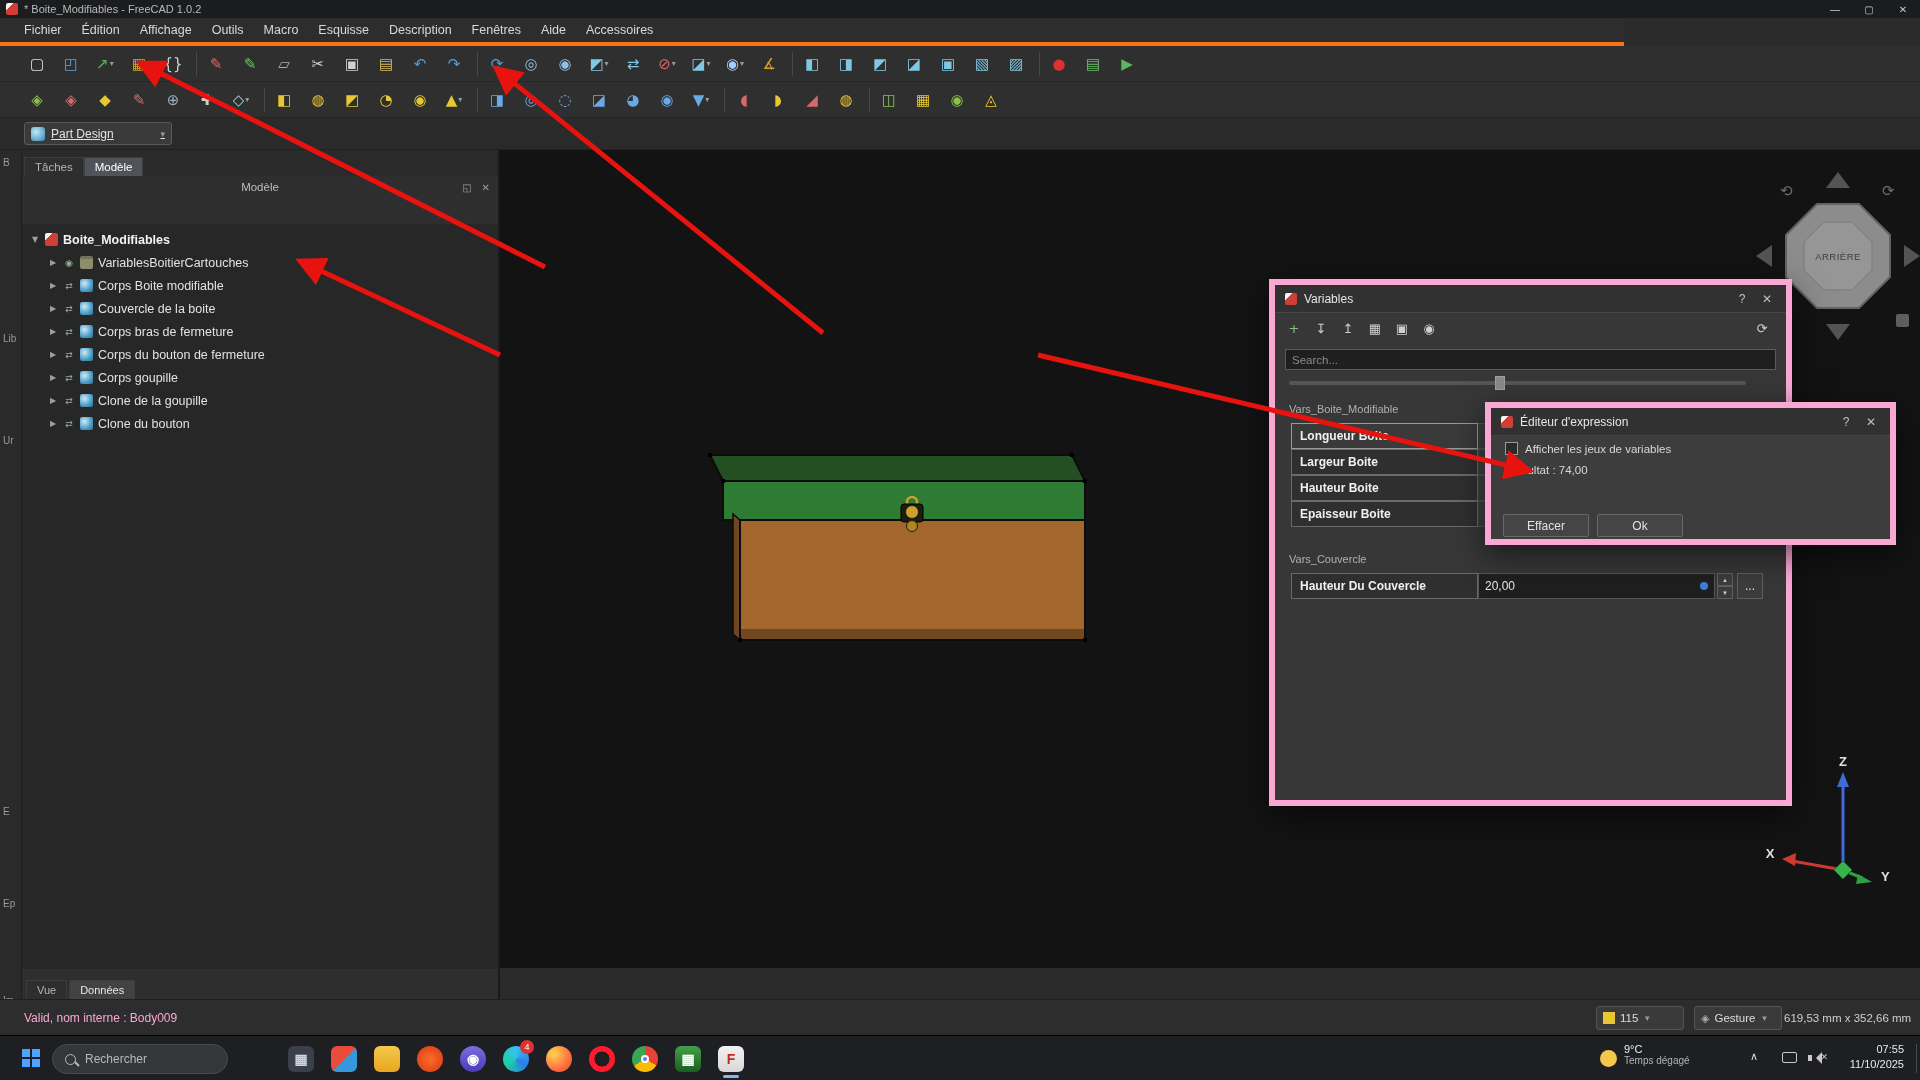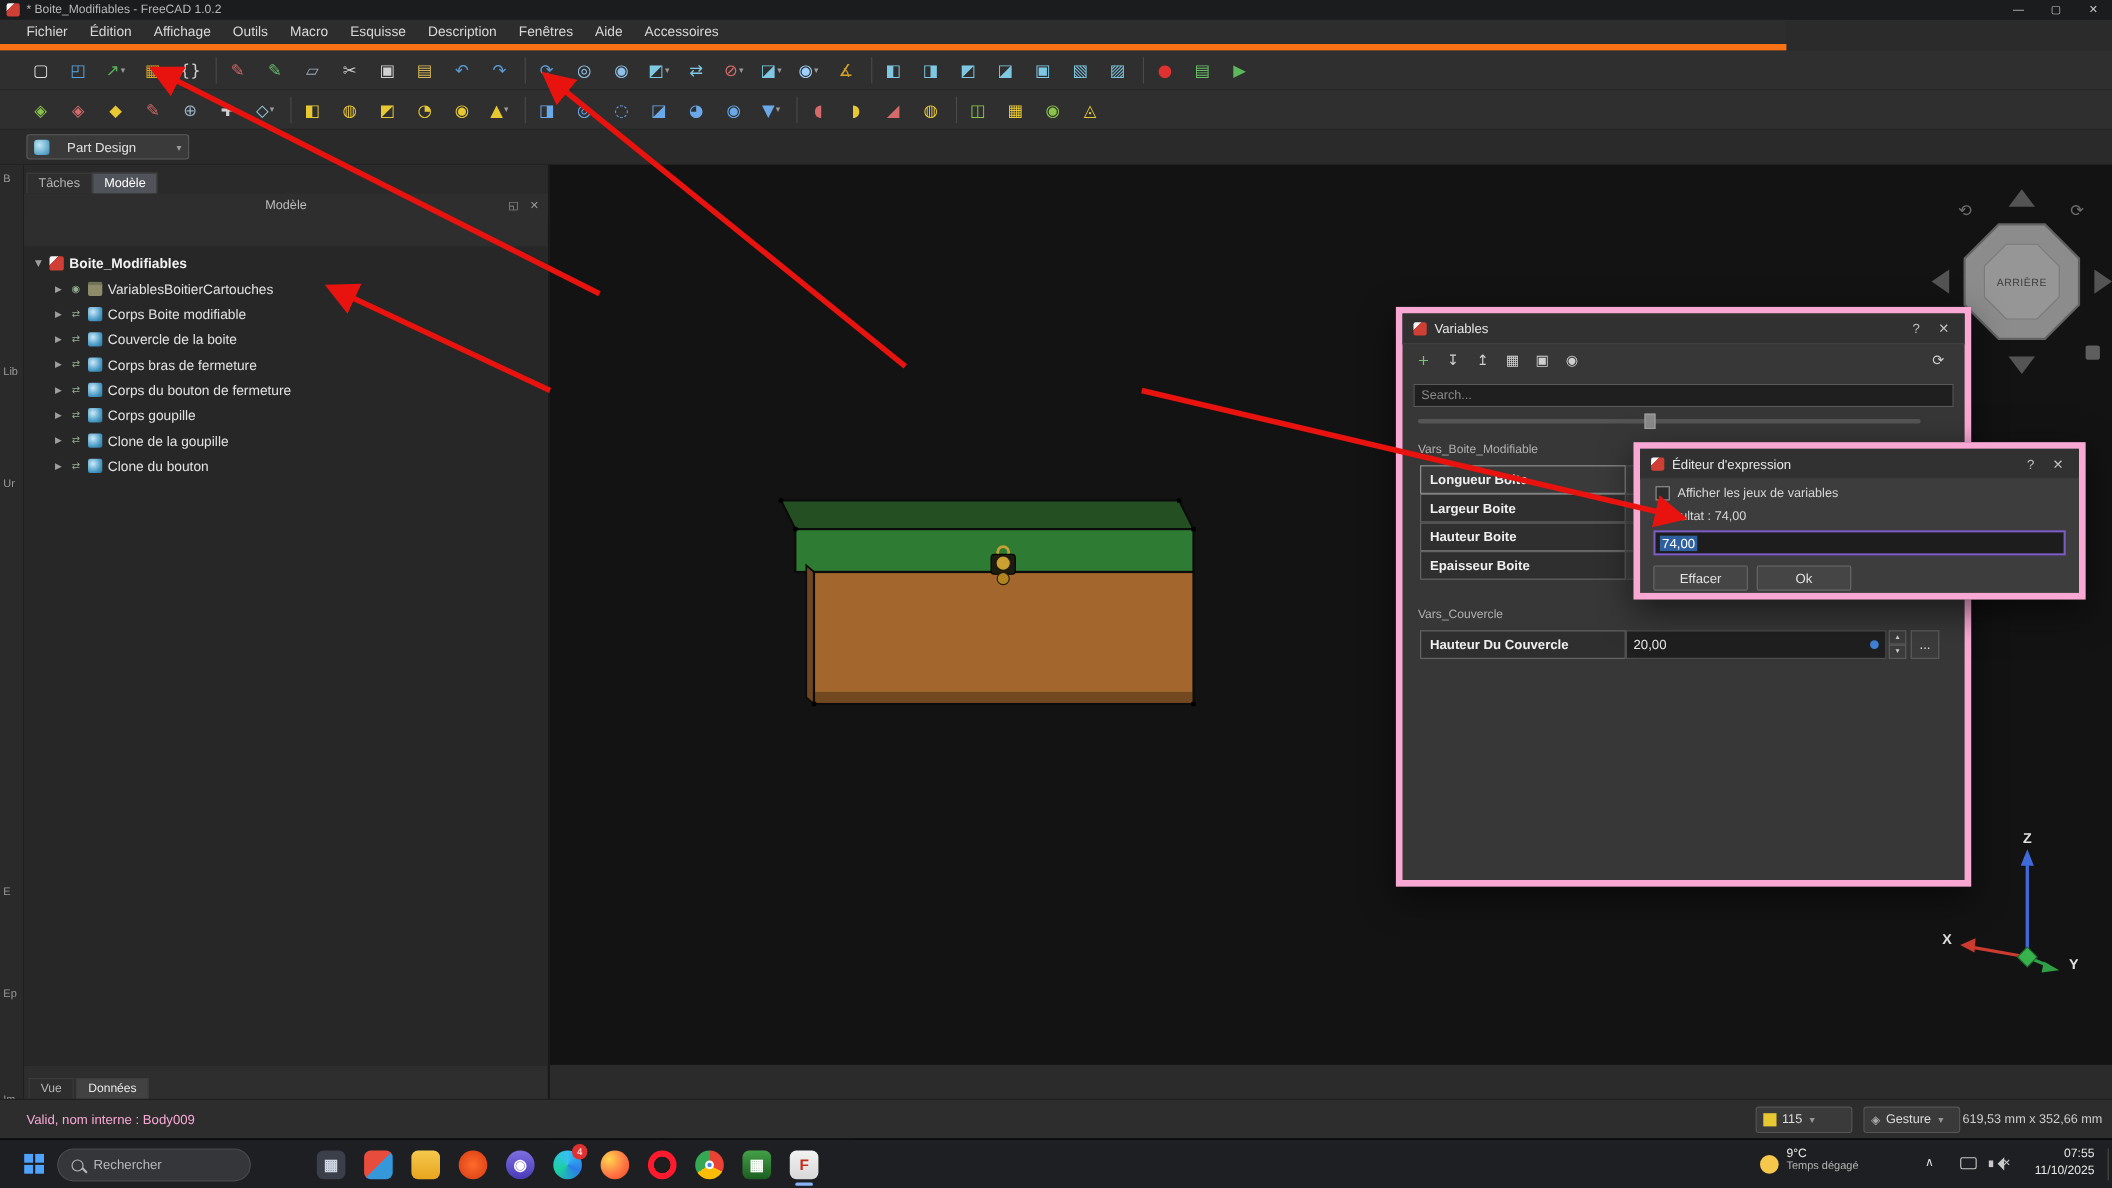--- a/index.html
+++ b/index.html
@@ -7,36 +7,36 @@
   #screen { position:relative; width:1920px; height:1080px; overflow:hidden;
             font-family:"Liberation Sans", sans-serif; background:#2b2b2b; color:#d8d8d8; }
 
   
   .titlebar { position:absolute; left:0; top:0; width:1920px; height:18px; background:#1b1c1e;
               display:flex; align-items:center; font-size:11px; color:#b9b9b9; padding-left:6px; gap:6px; }
   .fc-mini { width:12px; height:12px; border-radius:2px; background:linear-gradient(135deg,#f5f5f5 0 30%,#cf3f36 30%); flex:0 0 auto; }
   .wctrls { margin-left:auto; display:flex; }
   .wctrl { width:34px; height:18px; display:flex; align-items:center; justify-content:center; font-size:10px; color:#c9c9c9; }
   .menubar { position:absolute; left:0; top:18px; width:1624px; height:28px; background:#2d2d2d;
-             display:flex; align-items:center; padding-left:14px; border-bottom:6px solid #f97316; }
+             display:flex; align-items:center; padding-left:14px; border-bottom:4px solid #f97316; }
   .menu-item { padding:0 10px; font-size:12.5px; height:28px; line-height:28px; color:#d8d8d8; }
 
   
   .toolbar { position:absolute; left:0; width:1920px; height:36px; background:#2f2f2f;
              display:flex; align-items:center; padding-left:24px; border-bottom:1px solid #262626; }
   #tb1 { top:46px; } #tb2 { top:82px; }
   .tbi { width:26px; height:26px; margin-right:8px; display:flex; align-items:center; justify-content:center;
          font-size:15px; border-radius:3px; font-family:"DejaVu Sans", sans-serif; flex:0 0 auto; }
   .tbi .dd { font-size:8px; color:#9a9a9a; margin-left:1px; }
   .sep { width:1px; height:24px; background:#4a4a4a; margin:0 6px 0 2px; flex:0 0 auto; }
 
   .wbrow { position:absolute; left:0; top:118px; width:1920px; height:32px; background:#2a2a2a;
            display:flex; align-items:center; padding-left:24px; border-bottom:1px solid #222; }
   .wbcombo { width:148px; height:23px; background:#3a3a3a; border:1px solid #5a5a5a; border-radius:3px;
-             display:flex; align-items:center; gap:16px; padding:0 6px; font-size:12px; color:#e2e2e2; }
+             display:flex; align-items:center; gap:6px; padding:0 6px; font-size:12px; color:#e2e2e2;text-decoration:underline; }
   .wbico { width:14px; height:14px; border-radius:3px; background:radial-gradient(circle at 35% 35%, #bfe9f5, #3187b4); }
   .wbcombo .caret { margin-left:auto; font-size:9px; color:#9a9a9a; }
 
   
   .leftstrip { position:absolute; left:0; top:150px; width:22px; height:849px; background:#2a2a2a; border-right:1px solid #1e1e1e; }
   .edge-label { position:absolute; left:3px; font-size:10px; color:#9a9a9a; }
   .leftpanel { position:absolute; left:22px; top:150px; width:478px; height:849px; background:#2e2e2e; border-right:2px solid #1a1a1a; }
   .ptabs { display:flex; height:26px; align-items:flex-end; padding-left:2px; background:#2a2a2a; }
   .ptab { padding:3px 10px; font-size:11.5px; color:#b5b5b5; background:#2e2e2e; border:1px solid #3c3c3c; border-bottom:none; }
   .ptab.active { background:#50545a; color:#fff; }
@@ -613,23 +613,20 @@
       <span>Éditeur d'expression</span>
       <span class="spacer"></span>
       <span class="dlg-btn">?</span>
       <span class="dlg-btn">✕</span>
     </div>
     <div class="cbrow">
       <span class="cb"></span>
       <span>Afficher les jeux de variables</span>
     </div>
     <div class="result">Résultat : 74,00</div>
-    <div class="expr-input">
-      <span class="seltext">74,00</span>
-    </div>
     <div class="ebtns">
       <div class="ebtn">Effacer</div>
       <div class="ebtn">Ok</div>
     </div>
   </div>
 
   <div class="statusbar">
     <span class="smsg">Valid, nom interne : Body009</span>
     <div class="chip" style="left:1596px; width:88px">
       <span class="swatch"></span>

